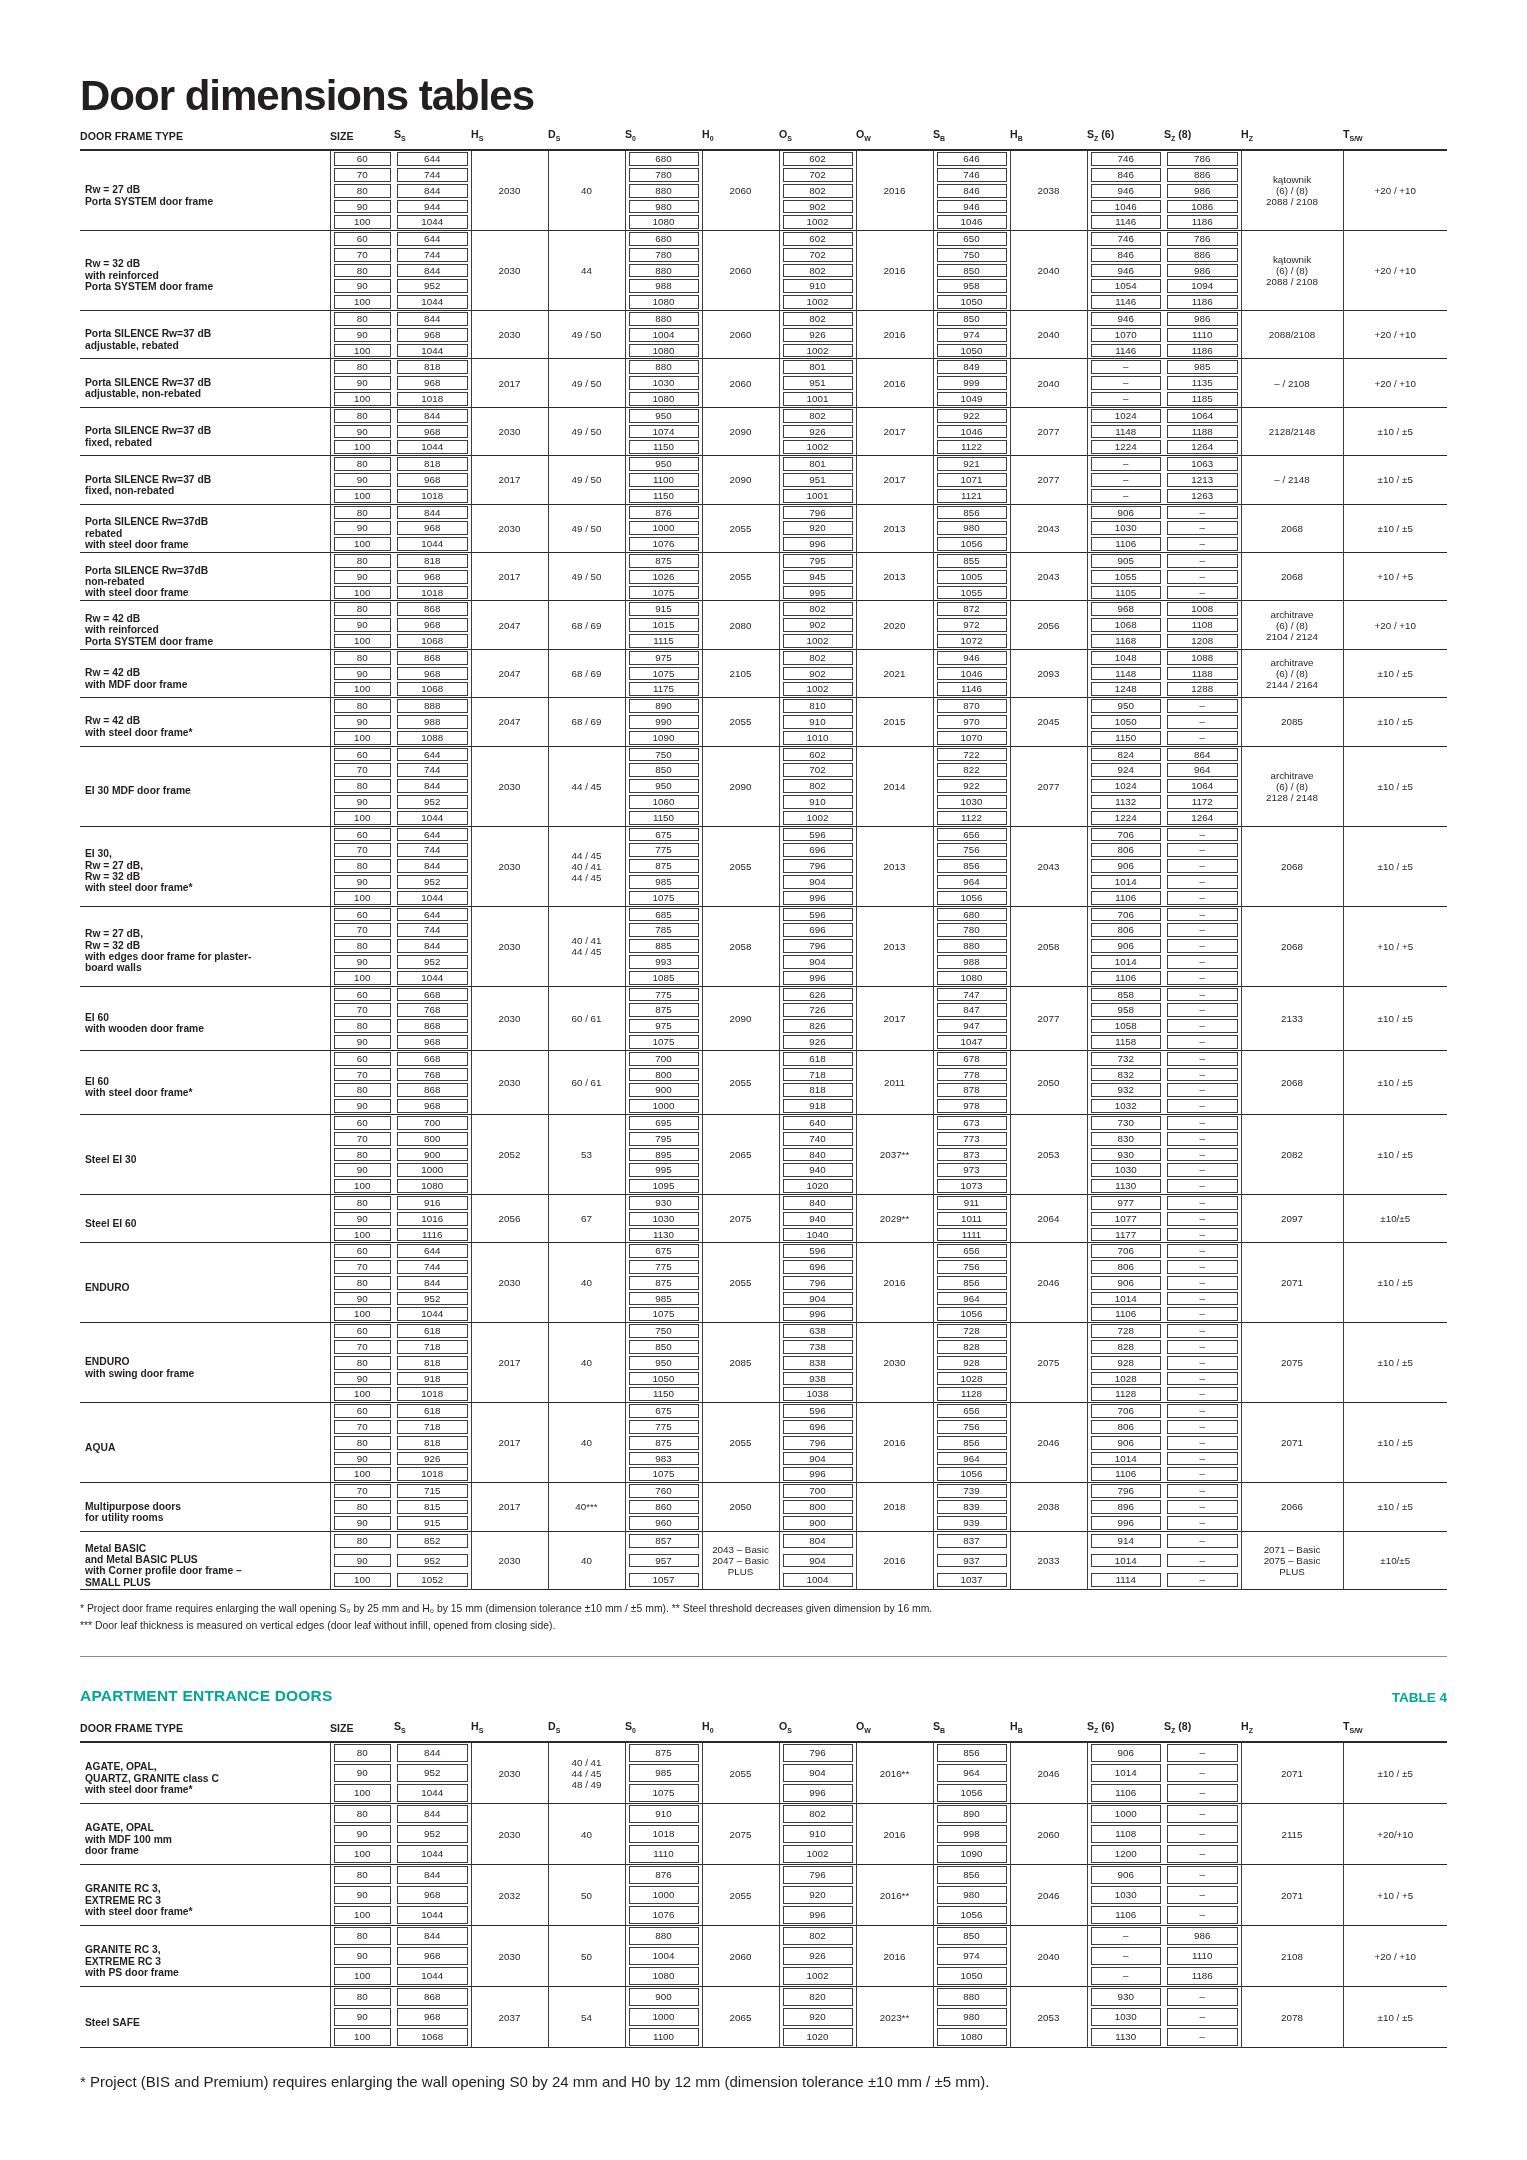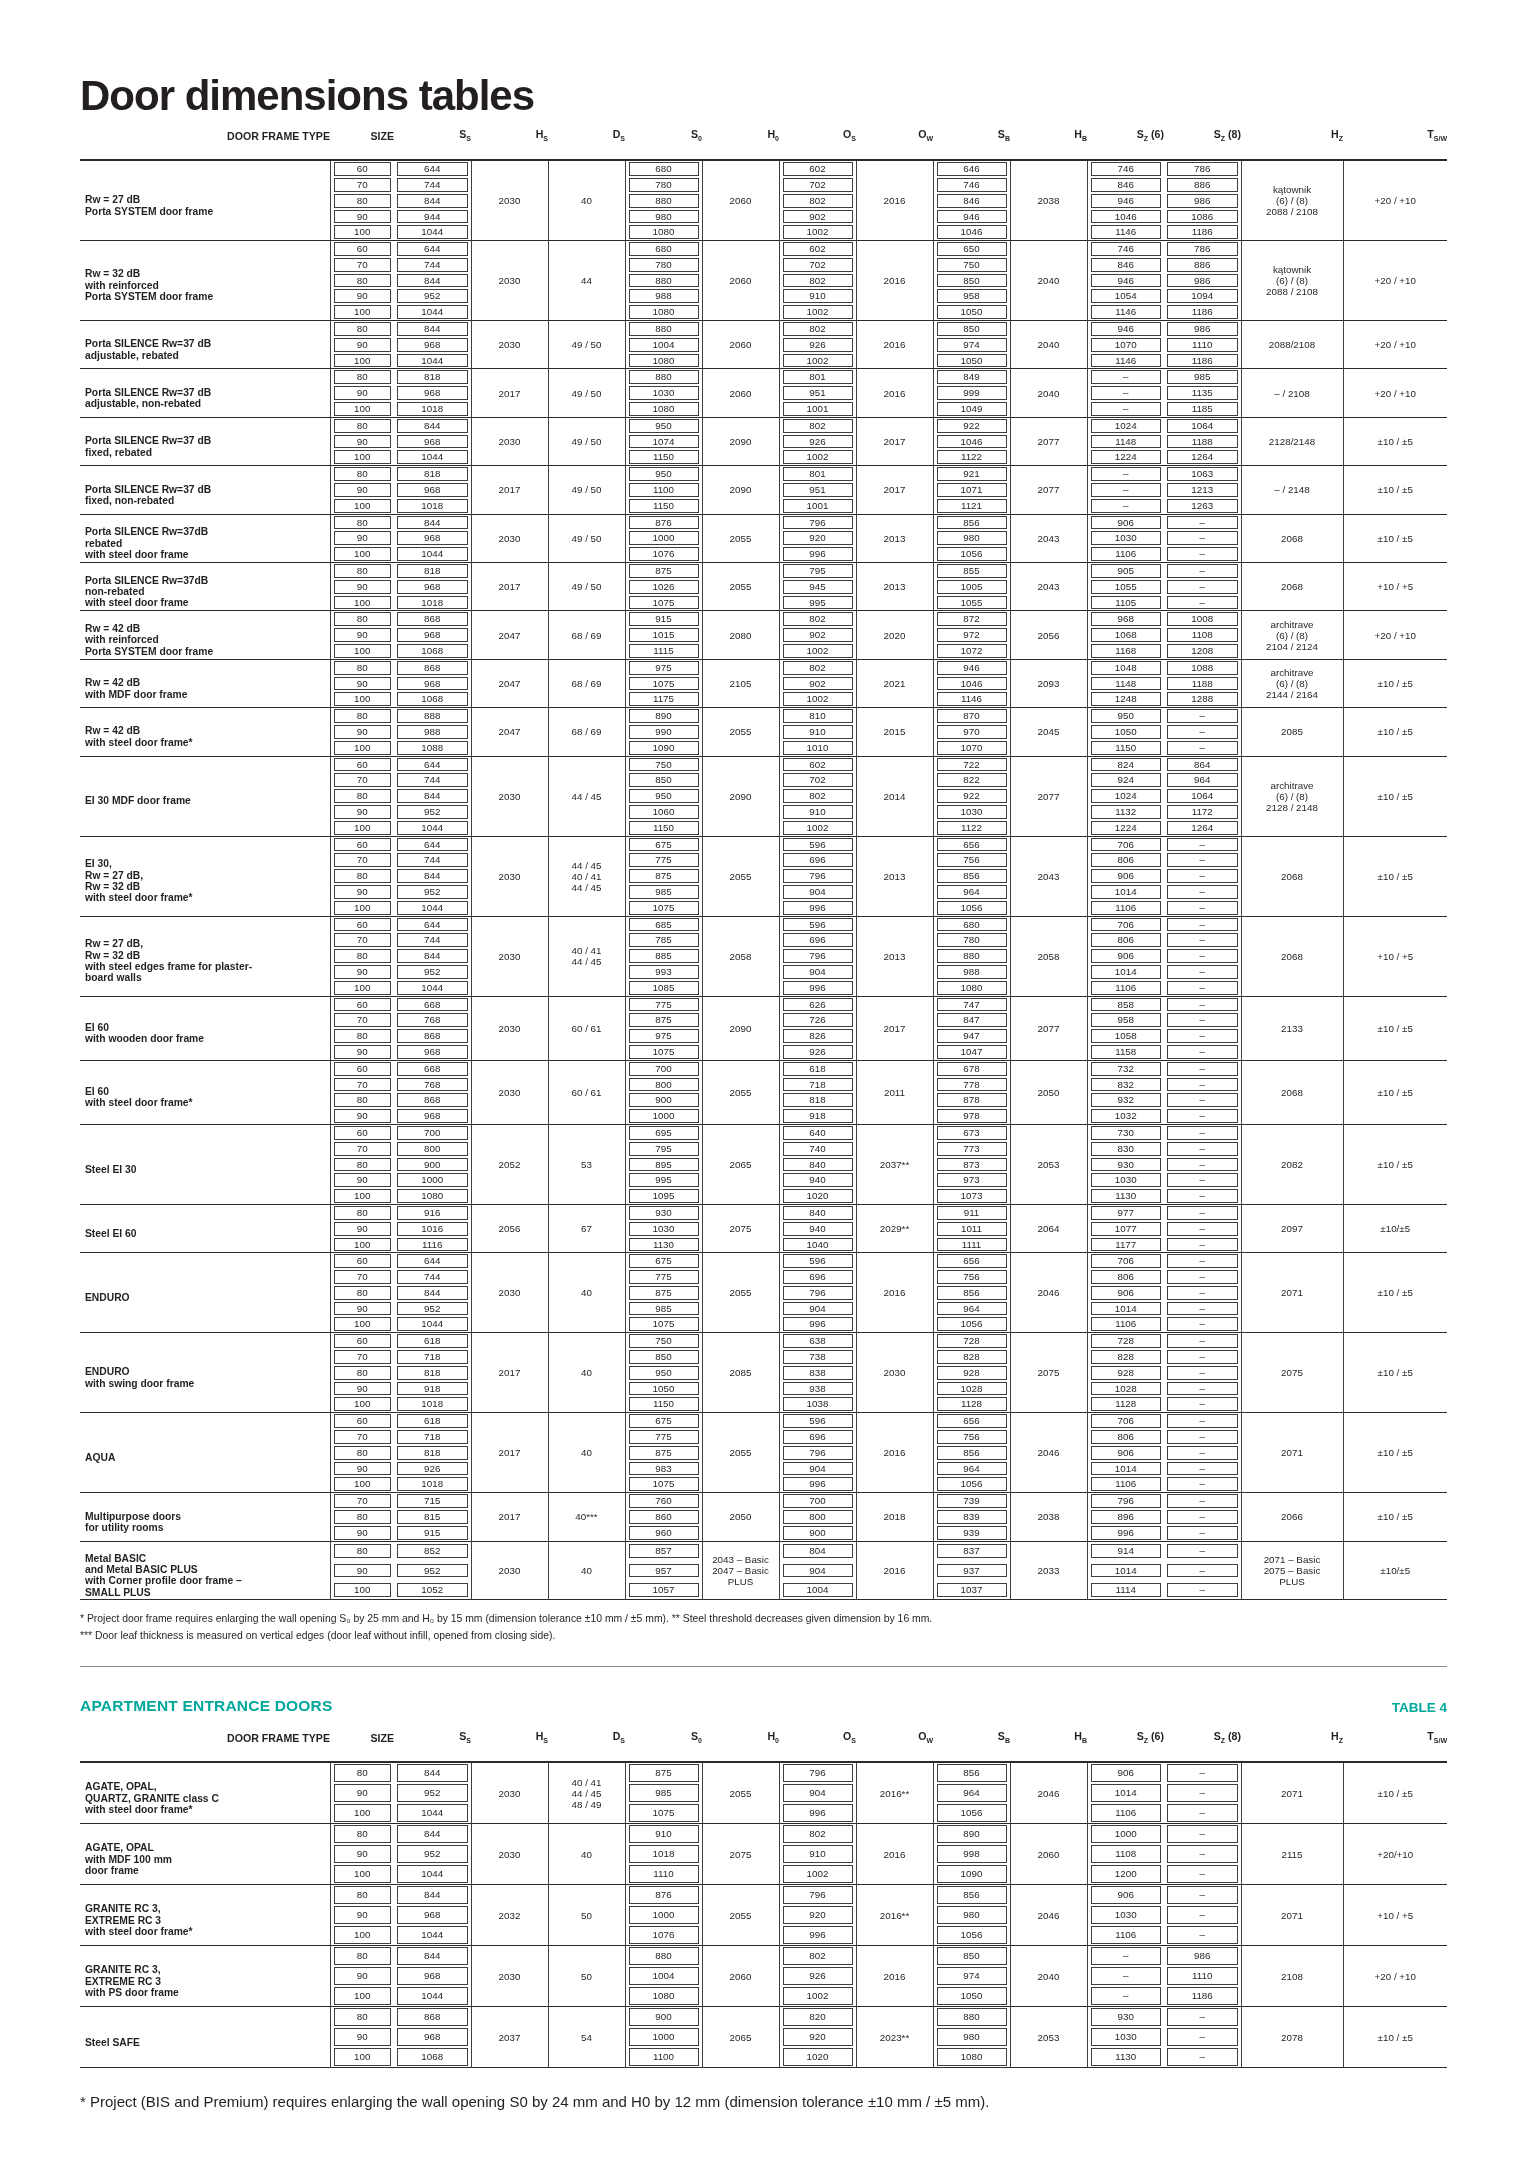--- a/index.html
+++ b/index.html
@@ -7,21 +7,21 @@
     width: 1527px; height: 2160px; background: #ffffff;
     font-family: "Liberation Sans", sans-serif; color: #231f20;
     overflow: hidden;
   }
   .page { padding: 0 80px; }
   h1.title { margin-top: 72px; font-size: 42px; font-weight: bold; letter-spacing: -1px; color: #231f20; }
   .section-row { margin-top: 56px; margin-bottom: 7px; display: flex; justify-content: space-between; align-items: flex-end; }
   .section-title { color: #00a79b; font-size: 15.5px; font-weight: bold; letter-spacing: 0.2px; }
   .table-label { color: #00a79b; font-size: 13.5px; font-weight: bold; }
   table.dims { border-collapse: collapse; table-layout: fixed; width: 100%; border-bottom: 1.8px solid #2b2b2b; }
-  table.dims thead th { border-bottom: 2.2px solid #2b2b2b; font-size: 10.6px; font-weight: bold; text-align: right; vertical-align: bottom; padding: 8px 0 17px 0; }
+  table.dims thead th { border-bottom: 2.2px solid #2b2b2b; font-size: 10.6px; font-weight: bold; text-align: left; vertical-align: bottom; padding: 8px 0 7px 0; }
   table.dims thead th sub { font-size: 7px; }
   #t3 tbody tr { height: 15px; }
   #t4 tbody tr { height: 20px; }
   table.dims td { vertical-align: middle; }
   td.v { padding: 1px 0; }
   td.v .box { border: 1px solid #3f3f3f; margin: 0 3px; font-size: 9.8px; line-height: 11.8px; text-align: center; }
   #t4 td.v .box { line-height: 16px; }
   td.m { border-left: 1px solid #3f3f3f; border-right: 1px solid #3f3f3f; text-align: center; font-size: 9.8px; line-height: 11px; }
   td.m.name { text-align: left; font-weight: bold; font-size: 10.3px; line-height: 11.4px; padding: 11px 4px 1px 5px; border-left: none; }
   td.m.last { border-right: none; }
@@ -1497,21 +1497,21 @@
             <div class="box">1106</div>
           </td>
           <td class="v">
             <div class="box">–</div>
           </td>
         </tr>
         <tr class="gs">
           <td rowspan="5" class="m name">
             <div>Rw = 27 dB,</div>
             <div>Rw = 32 dB</div>
-            <div>with steel edges frame for plaster-</div>
+            <div>with edges door frame for plaster-</div>
             <div>board walls</div>
           </td>
           <td class="v">
             <div class="box">60</div>
           </td>
           <td class="v">
             <div class="box">644</div>
           </td>
           <td rowspan="5" class="m">
             <div>2030</div>

